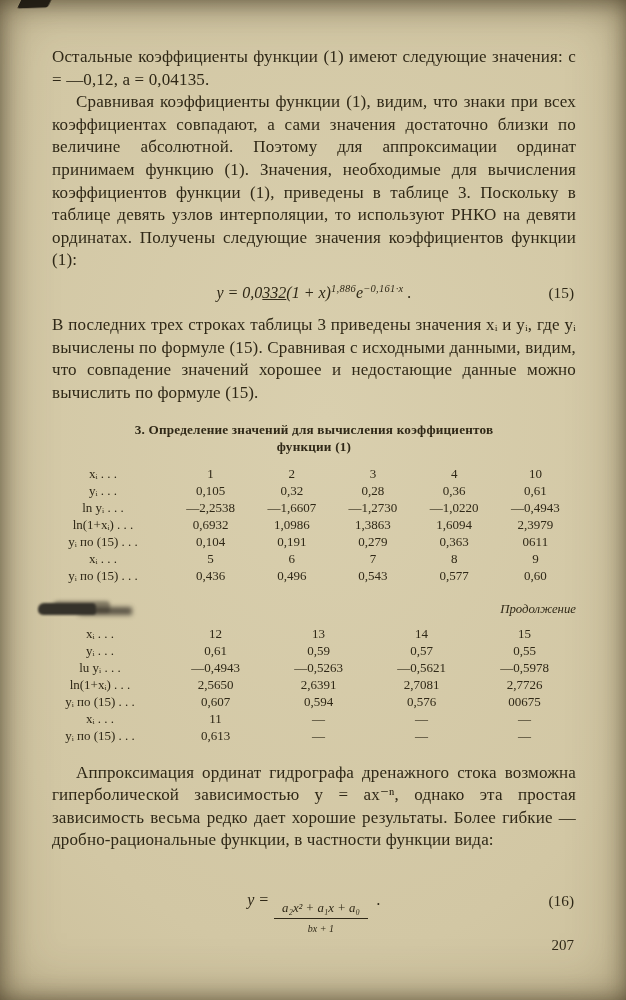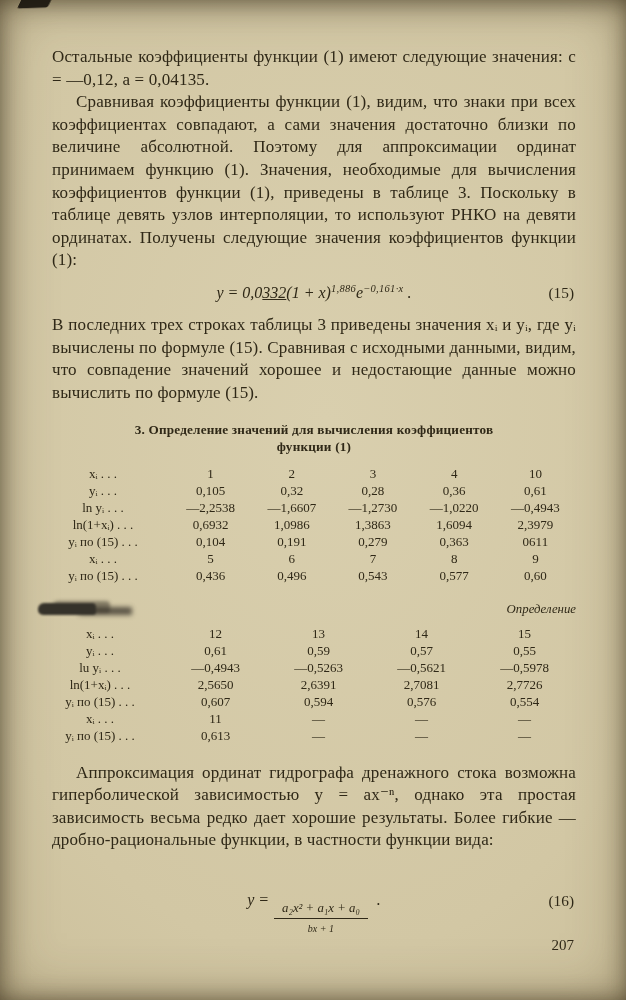--- a/index.html
+++ b/index.html
@@ -131,21 +131,21 @@
         <span class="tcell">0,436</span>
         <span class="tcell">0,496</span>
         <span class="tcell">0,543</span>
         <span class="tcell">0,577</span>
         <span class="tcell">0,60</span>
       </div>
     </div>
 
     <div class="cont-row">
       <span class="smudge"></span>
-      <span class="cont-label">Определение</span>
+      <span class="cont-label">Продолжение</span>
     </div>
 
     <div class="dtable t2">
       <div class="trow">
         <span class="tlabel">xᵢ . . .</span>
         <span class="tcell">12</span>
         <span class="tcell">13</span>
         <span class="tcell">14</span>
         <span class="tcell">15</span>
       </div>
@@ -168,21 +168,21 @@
         <span class="tcell">2,5650</span>
         <span class="tcell">2,6391</span>
         <span class="tcell">2,7081</span>
         <span class="tcell">2,7726</span>
       </div>
       <div class="trow">
         <span class="tlabel">yᵢ по (15) . . .</span>
         <span class="tcell">0,607</span>
         <span class="tcell">0,594</span>
         <span class="tcell">0,576</span>
-        <span class="tcell">0,554</span>
+        <span class="tcell">00675</span>
       </div>
       <div class="trow">
         <span class="tlabel">xᵢ . . .</span>
         <span class="tcell">11</span>
         <span class="tcell">—</span>
         <span class="tcell">—</span>
         <span class="tcell">—</span>
       </div>
       <div class="trow">
         <span class="tlabel">yᵢ по (15) . . .</span>

